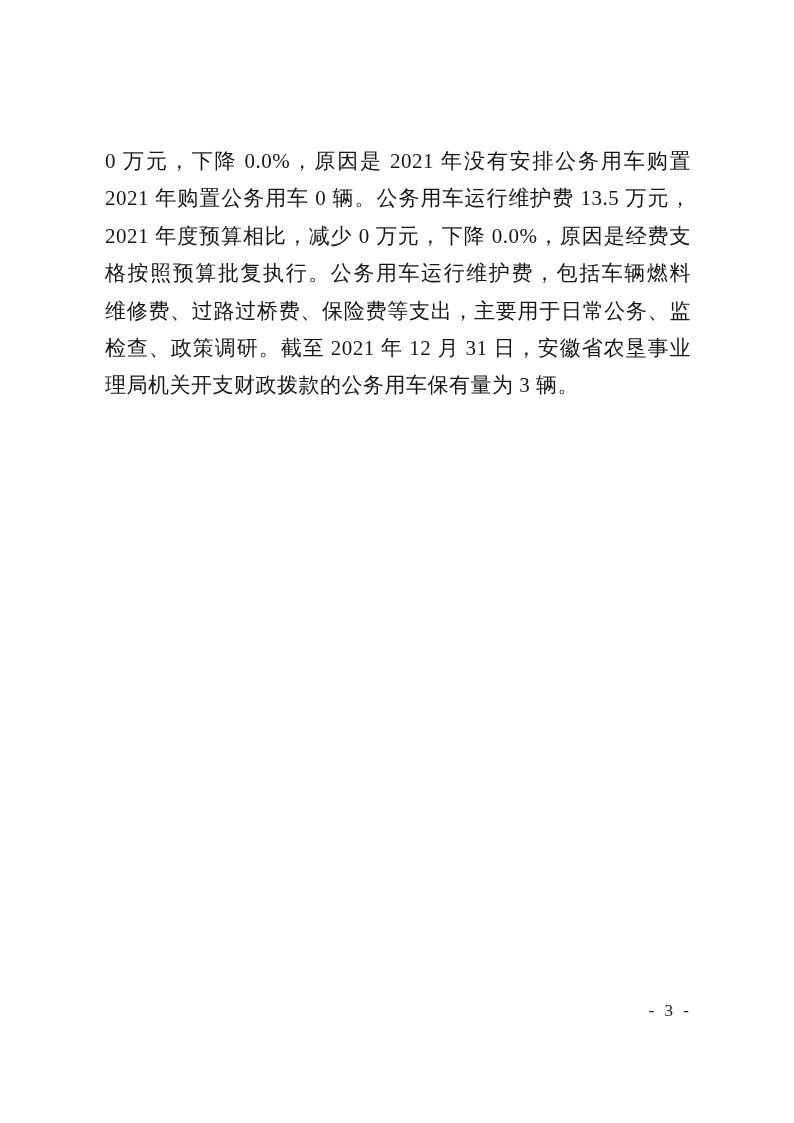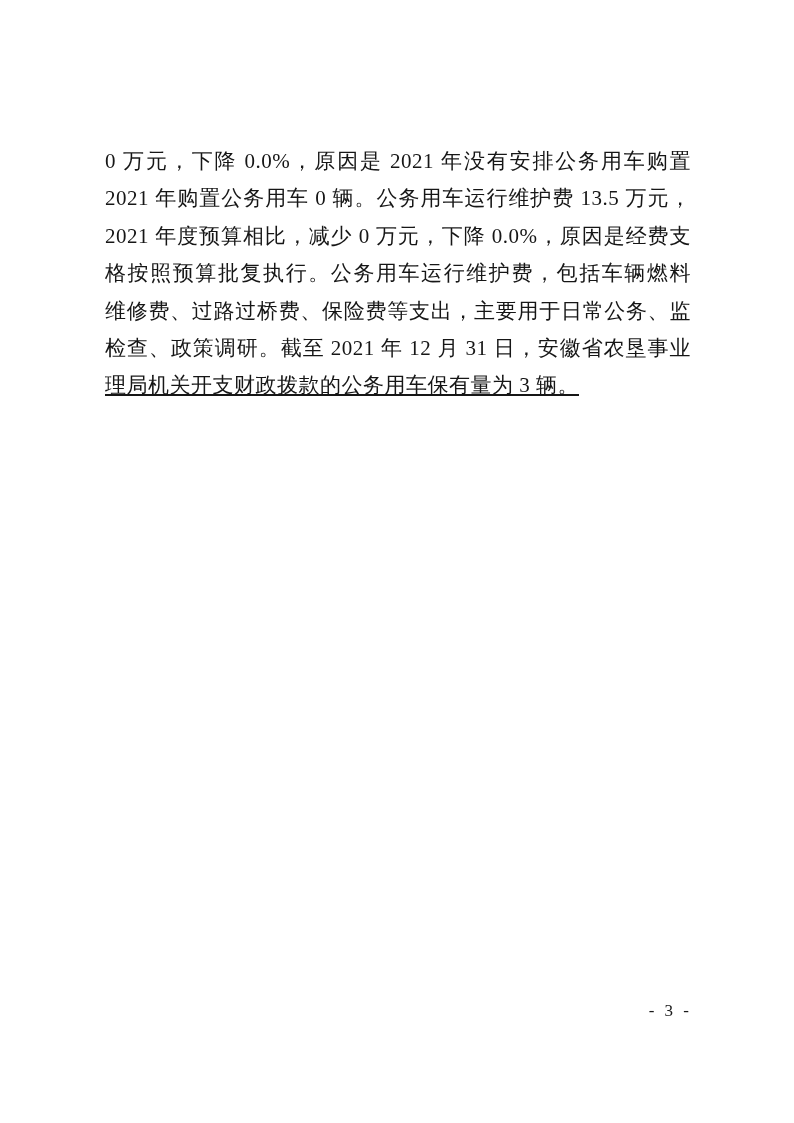--- a/index.html
+++ b/index.html
@@ -33,21 +33,20 @@
     letter-spacing: 0.5px;
     text-align: justify;
     text-align-last: justify;
     text-justify: inter-character;
     white-space: normal;
     overflow: hidden;
   }
   .text-line.last {
     text-align: center;
     text-align-last: left;
-    text-decoration: underline;
   }
   .footer {
     position: absolute;
     top: 1001px;
     right: 102px;
     font-size: 17px;
     letter-spacing: 3px;
     color: #1a1a1a;
     font-family: "Liberation Serif", "DejaVu Serif", serif;
   }

